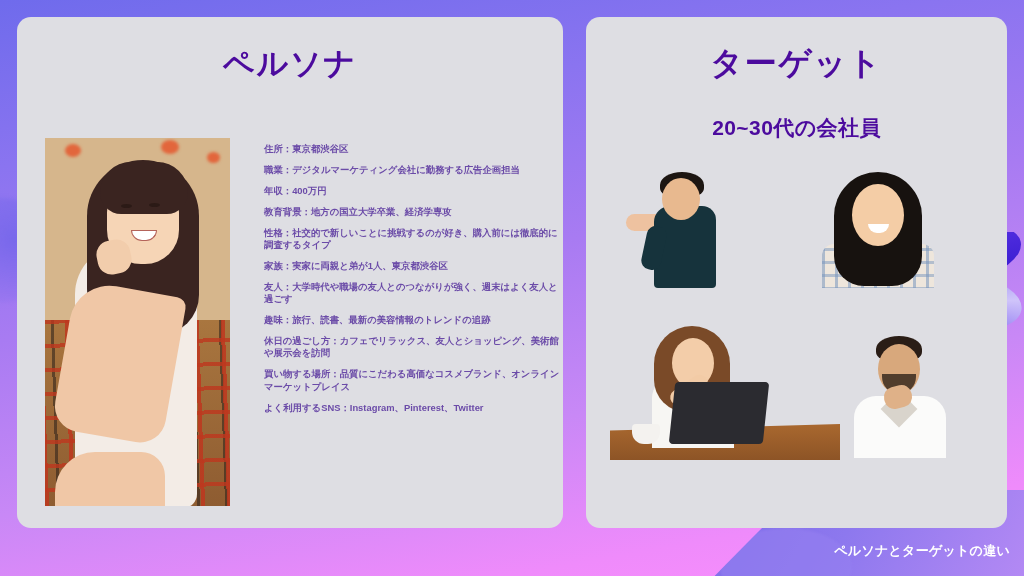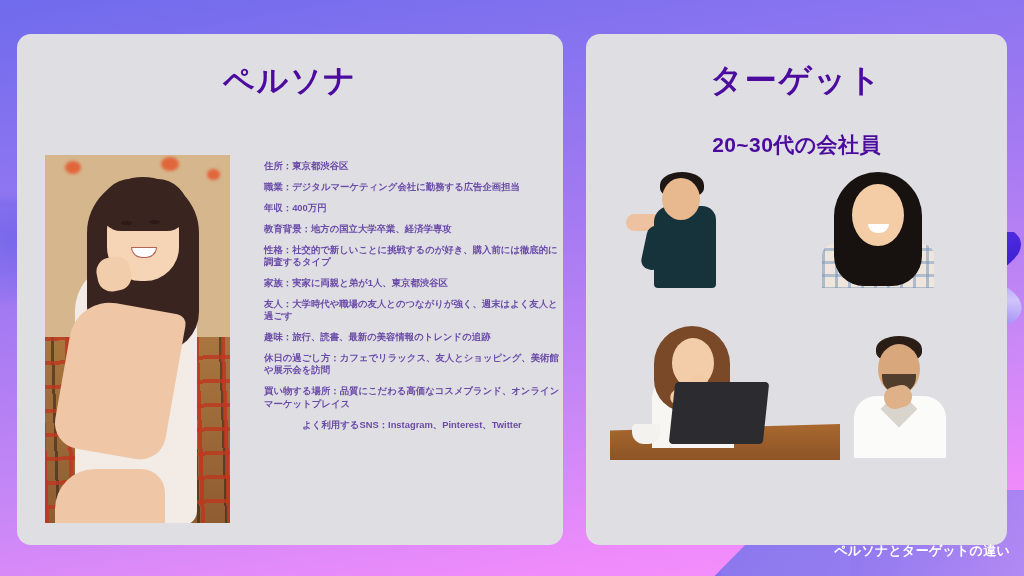--- a/index.html
+++ b/index.html
@@ -74,21 +74,21 @@
     width: 112px;
     height: 56px;
     border-radius: 50%;
     background: conic-gradient(from 30deg, #9a8bf0 0deg, #cfc4fa 50deg, #6f52ee 120deg, #4a2be2 190deg, #a394f3 280deg, #9a8bf0 360deg);
     transform: rotate(8deg);
   }
 
   
   .card {
     position: absolute;
-    top: 34px;
+    top: 17px;
     height: 511px;
     background: #dedee3;
     border-radius: 14px;
   }
   .card-persona { left: 17px;  width: 546px; }
   .card-target  { left: 586px; width: 421px; }
 
   .card-title {
     text-align: center;
     color: #4c0b9e;
@@ -216,21 +216,21 @@
     position: absolute;
     left: 247px;
     top: 126px;
     width: 296px;
     color: #6b4ba8;
     font-size: 9.4px;
     font-weight: 700;
     line-height: 1.32;
   }
   .persona-details .row { margin-bottom: 8.5px; }
-  .persona-details .row:last-child { margin-bottom: 16px; text-align: center; }
+  .persona-details .row:last-child { margin-bottom: 16px; }
 
   
   .target-grid {
     position: absolute;
     left: 600px;
     top: 162px;
     width: 392px;
     height: 308px;
   }
   .tphoto { position: absolute; overflow: hidden; }

